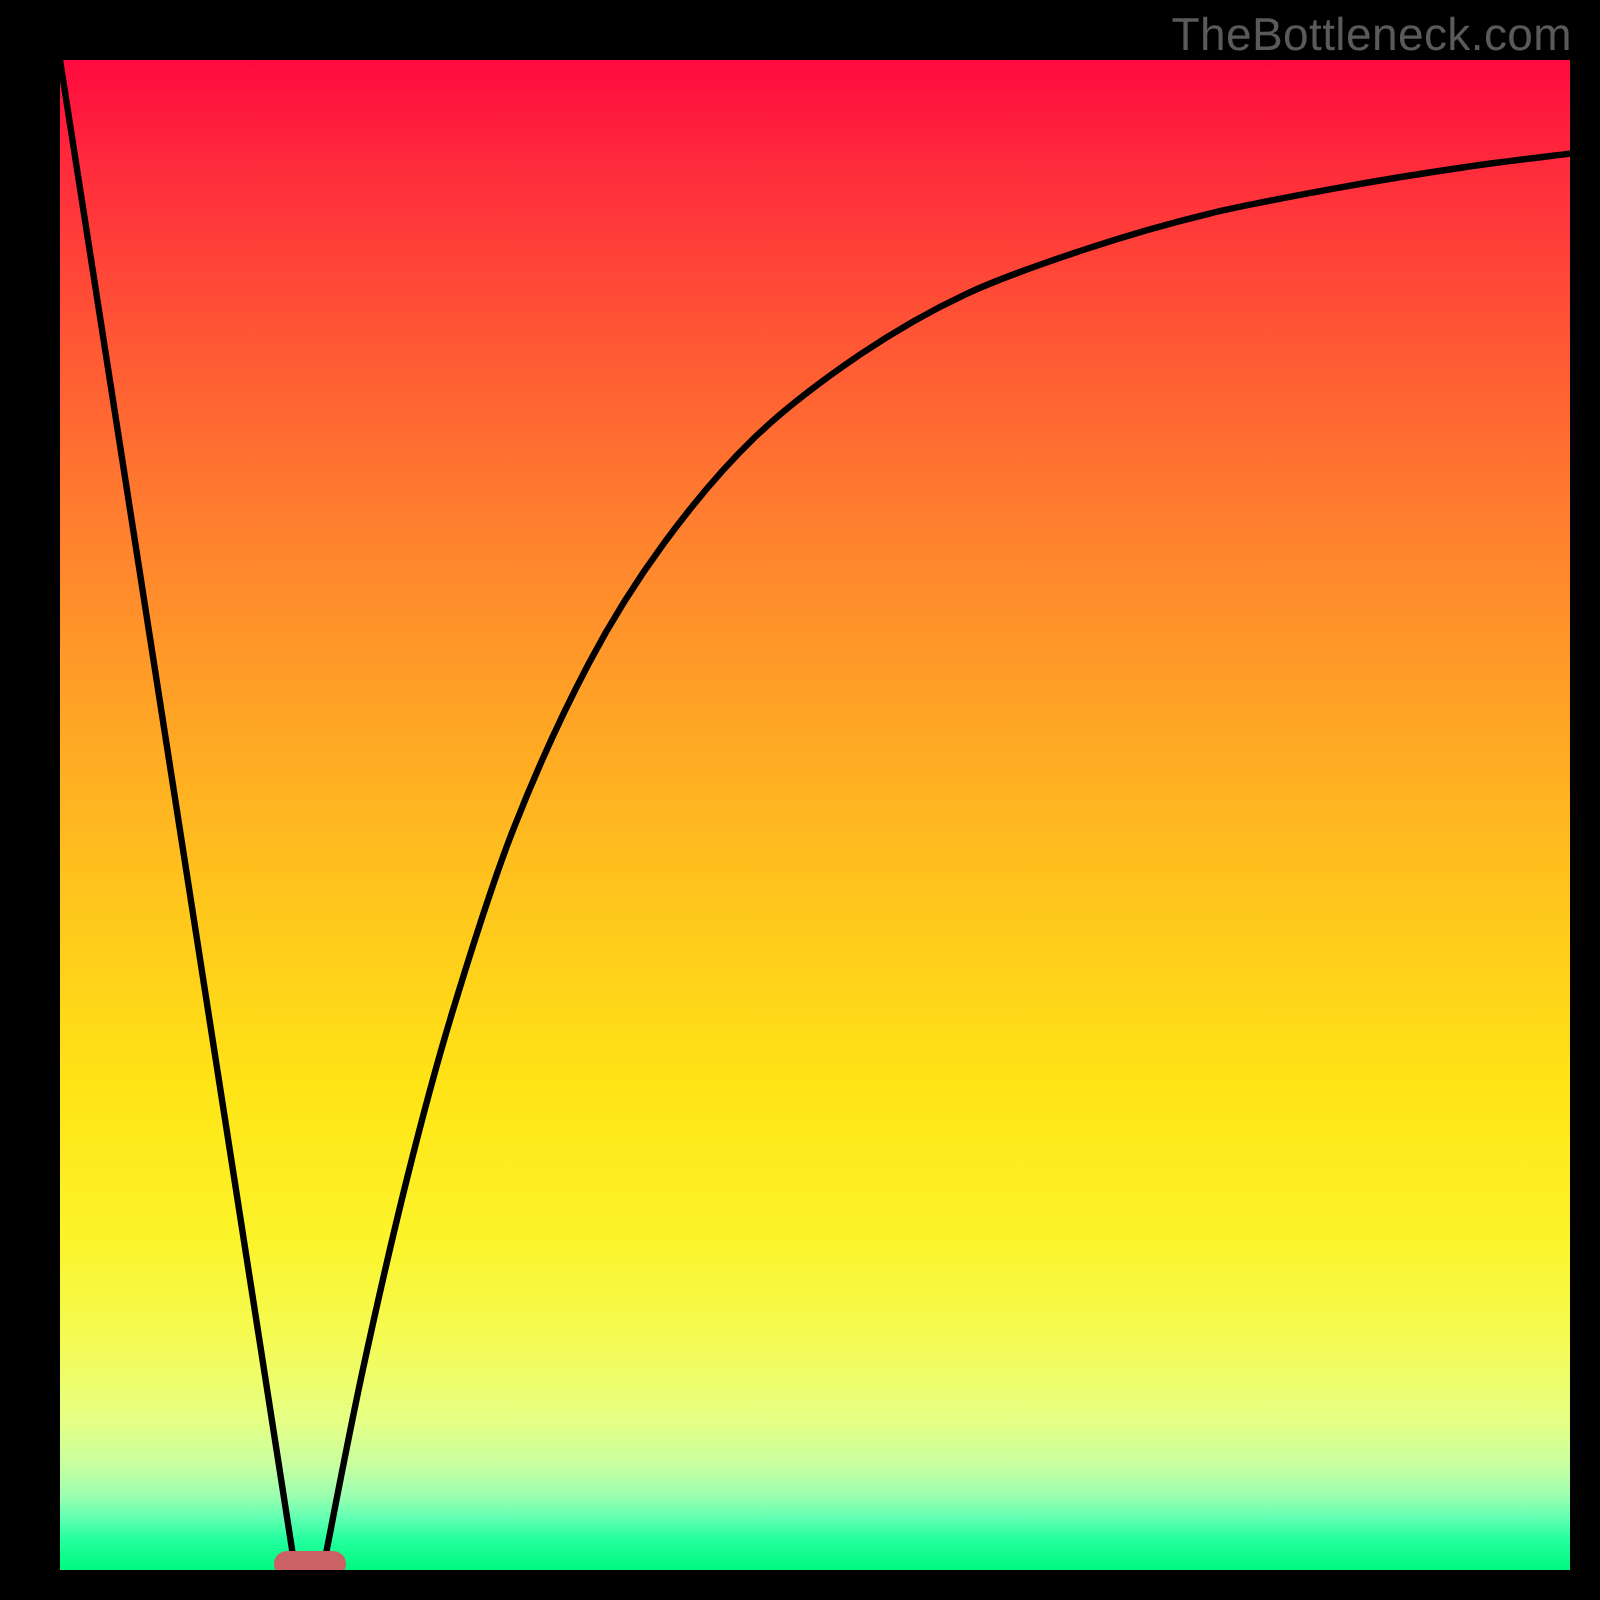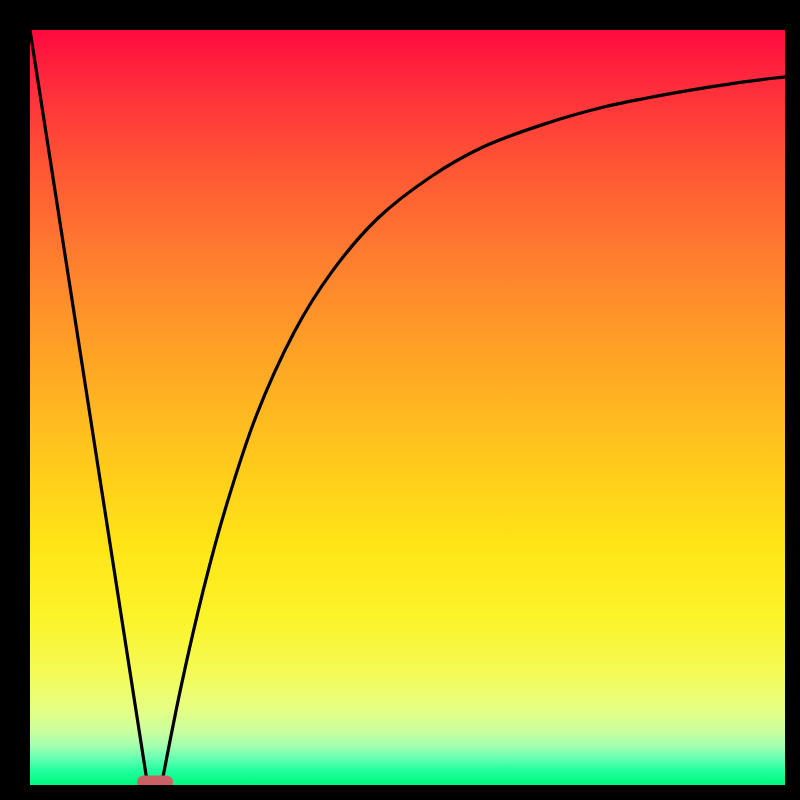--- a/index.html
+++ b/index.html
@@ -75,13 +75,14 @@
 
 <div class="frame">
   <div class="plot">
     <div class="gradient"></div>
     <svg class="curve-svg" viewBox="0 0 755 755" preserveAspectRatio="none">
       <path id="curve-left" fill="none" stroke="#000" stroke-width="3.2" stroke-linecap="round" d="M0.00 0.00 L117.03 751.23"></path>
       <path id="curve-right" fill="none" stroke="#000" stroke-width="3.2" stroke-linecap="round" d="M 132.13 751.23 C 135.27 735.50, 144.08 688.94, 151.00 656.85 C 157.92 624.76, 166.10 588.90, 173.65 558.70 C 181.20 528.50, 187.49 504.59, 196.30 475.65 C 205.11 446.71, 215.18 413.99, 226.50 385.05 C 237.82 356.11, 251.67 325.91, 264.25 302.00 C 276.83 278.09, 288.16 260.47, 302.00 241.60 C 315.84 222.72, 330.94 204.48, 347.30 188.75 C 363.66 173.02, 382.53 159.18, 400.15 147.22 C 417.77 135.27, 434.13 125.83, 453.00 117.02 C 471.88 108.22, 493.27 101.04, 513.40 94.38 C 533.53 87.71, 552.41 82.17, 573.80 77.01 C 595.19 71.85, 620.36 67.32, 641.75 63.42 C 663.14 59.52, 683.28 56.37, 702.15 53.61 C 721.03 50.84, 746.19 47.94, 755.00 46.81"></path>
     </svg>
     <div id="min-marker" class="marker" style="left: 124.575px; top: 751.98px; background: rgb(203, 97, 101);"></div>
   </div>
+  <div class="watermark">TheBottleneck.com</div>
 </div>
 
 </body></html>

